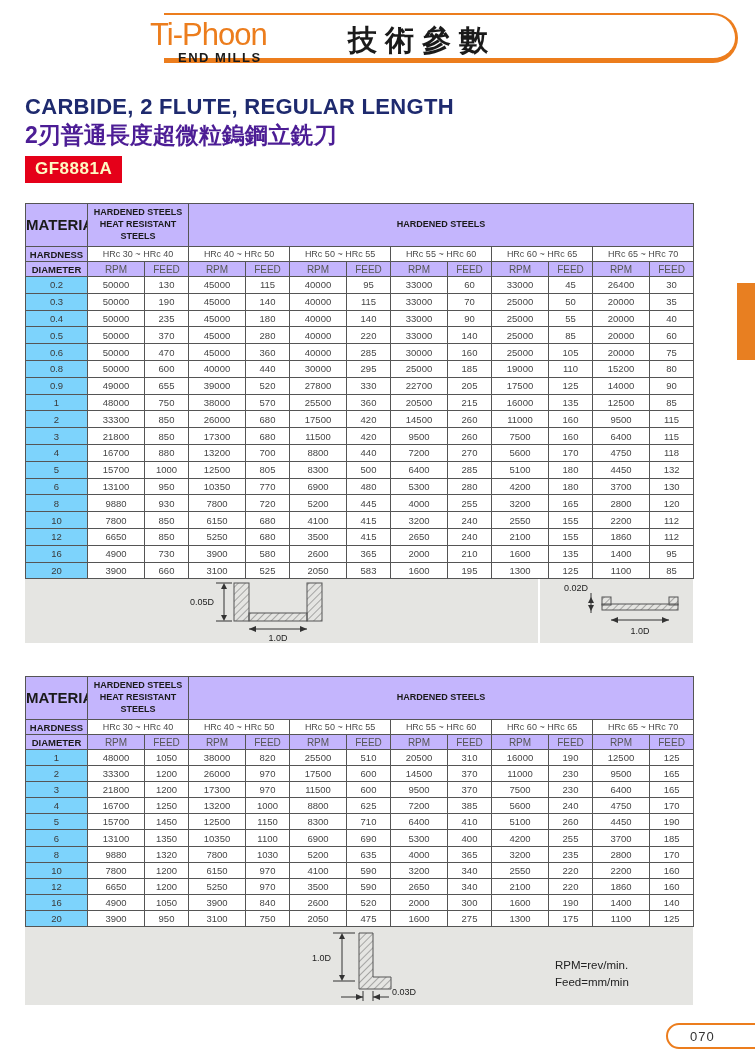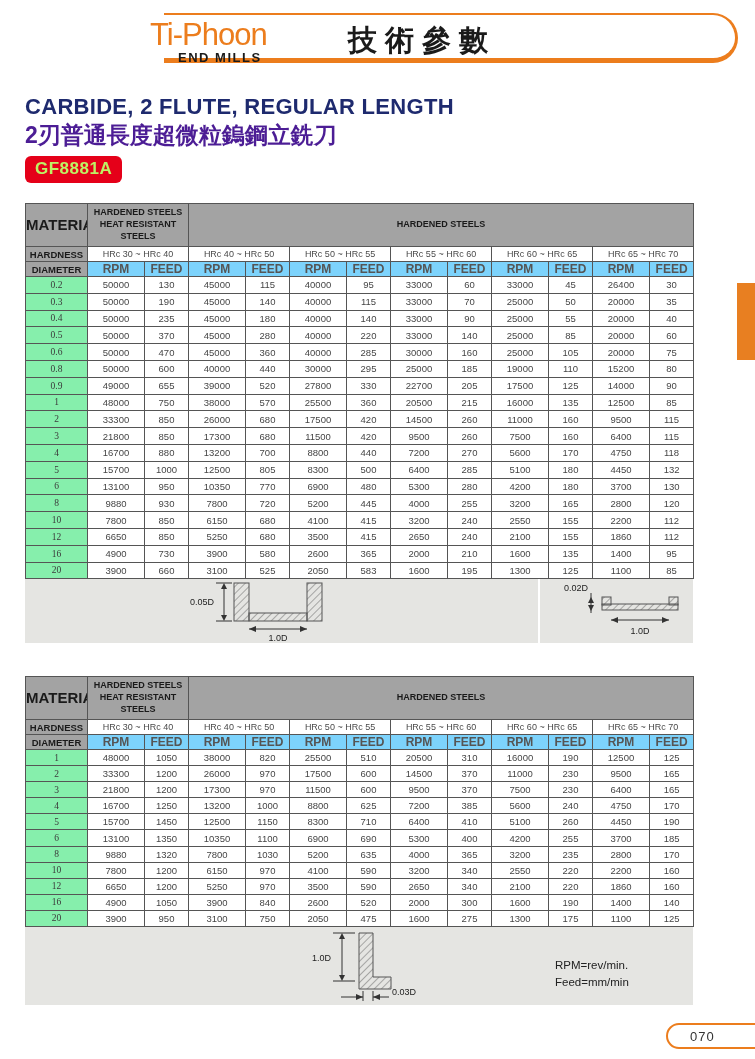--- a/index.html
+++ b/index.html
@@ -14,39 +14,39 @@
   .banner-logo{position:absolute;left:0;top:9px;line-height:1;}
   .brand{font-size:31px;font-weight:normal;color:#EC7D1D;letter-spacing:-1px;}
   .brand-sub{font-size:13px;font-weight:bold;color:#1a1a1a;letter-spacing:1.5px;margin-top:1px;padding-left:28px;}
   .banner-title{position:absolute;left:198px;top:11px;font-size:29px;font-weight:bold;
     color:#1a1a1a;letter-spacing:8px;white-space:nowrap;}
 
   
   #title-block{position:absolute;left:25px;top:94px;}
   .title-en{font-size:22px;font-weight:bold;color:#1E2A6E;letter-spacing:0.3px;line-height:1.15;}
   .title-zh{font-size:23px;font-weight:bold;color:#4c1d95;margin-top:3px;line-height:1.15;}
-  .model-badge{display:inline-block;margin-top:7px;background:#E50019;color:#bef264;
-    font-size:17px;font-weight:bold;padding:3px 10px 4px;letter-spacing:0.5px;border-radius:6px;}
+  .model-badge{display:inline-block;margin-top:7px;background:#E50019;color:#fef9c3;
+    font-size:17px;font-weight:bold;padding:3px 10px 4px;letter-spacing:0.5px;}
 
   
   .tbl-wrap{position:absolute;left:25px;width:668px;}
   #tbl1{top:203px;} #tbl2{top:676px;}
   table.spec{border-collapse:collapse;width:668px;table-layout:fixed;}
   table.spec th,table.spec td{border:1px solid #555;text-align:center;vertical-align:middle;
     padding:0;overflow:hidden;}
-  th.c-peach{background:#a3a3a3;color:#1a1a1a;}
+  th.c-peach{background:#c4b5fd;color:#1a1a1a;}
   .grp,.mat{height:42px;font-size:9px;font-weight:bold;line-height:1.3;white-space:pre-line;}
   .mat{font-size:15px;}
   .lbl{height:14px;font-size:9.5px;font-weight:bold;}
   .range{height:14px;font-size:9px;font-weight:normal;color:#4a4a4a;background:#fff;}
-  .rf{height:14px;font-size:12px;font-weight:bold;color:#555;background:#7dd3fc;}
+  .rf{height:14px;font-size:10px;font-weight:normal;color:#555;background:#c4b5fd;}
   #tbl1 tbody td{height:15.8px;}
   #tbl2 tbody td{height:15.1px;}
   tbody td{font-size:9.5px;color:#454545;background:#fff;}
-  tbody td.dia{background:#86efac;color:#3a3a3a;font-family:Liberation Serif, serif;}
+  tbody td.dia{background:#7dd3fc;color:#3a3a3a;}
 
   
   .tbl-footer{position:relative;width:668px;background:#E5E5E2;margin-top:0;}
   #footer1{height:64px;}
   #footer2{height:78px;}
   .footer-divider{position:absolute;left:513px;top:0;bottom:0;width:2px;background:#fff;}
   .diag{position:absolute;}
   .note-block{position:absolute;left:530px;top:30px;font-size:11.5px;color:#222;line-height:1.45;}
 
   svg text{font-family:"Liberation Sans",sans-serif;font-size:9px;fill:#222;}

